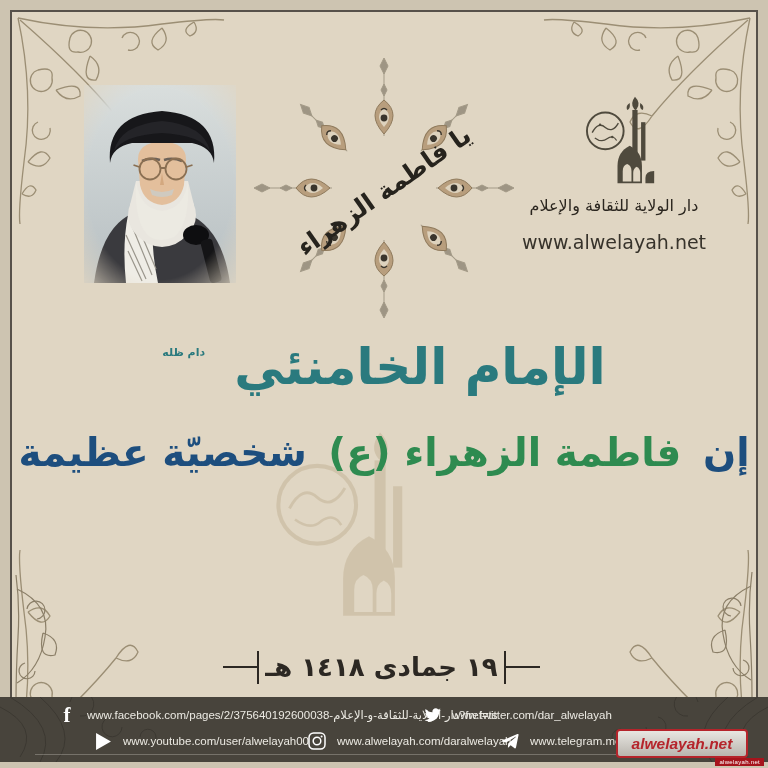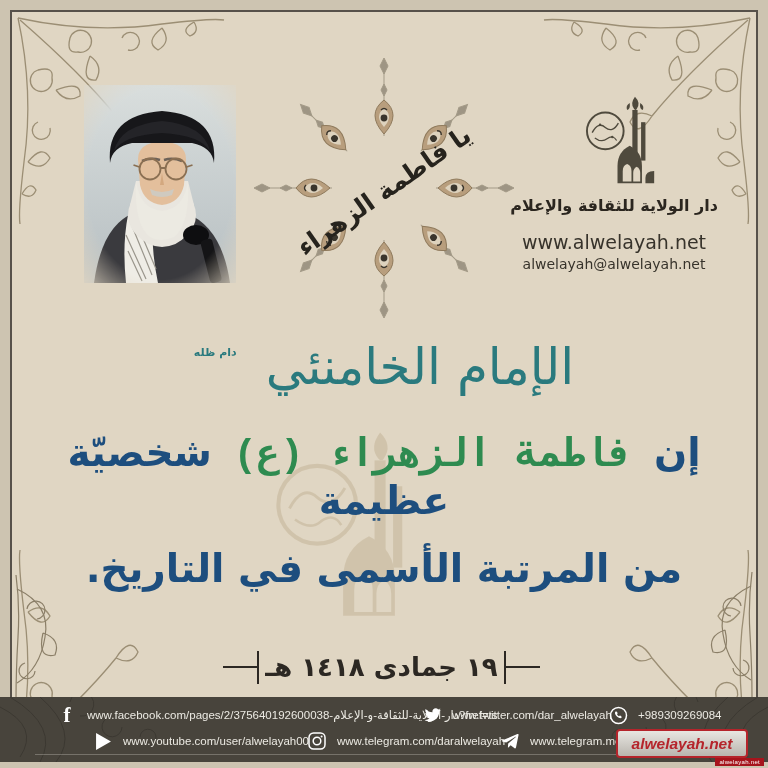--- a/index.html
+++ b/index.html
@@ -31,38 +31,38 @@
 
   
   .star-wrap{position:absolute;left:252px;top:52px;width:264px;height:268px;}
   .star-svg{position:absolute;inset:0;}
   .star-text{position:absolute;left:50%;top:52%;transform:translate(-50%,-50%) rotate(-35deg);
     color:#26231d;font-weight:700;font-size:25px;white-space:nowrap;letter-spacing:-1px;}
 
   
   .logo{position:absolute;left:577px;top:96px;width:88px;height:96px;color:var(--logo-ink);}
   .contact{position:absolute;left:478px;top:196px;width:272px;text-align:center;color:#2b261f;}
-  .contact .org{font-size:16px;font-weight:700;direction:rtl;}
+  .contact .org{font-size:16px;font-weight:400;direction:rtl;}
   .contact .site{font-size:19px;color:#37332b;margin-top:16px;}
   .contact .mail{font-size:14px;color:#37332b;margin-top:3px;}
 
   
   .title-row{position:absolute;left:0;right:0;top:338px;text-align:center;direction:rtl;color:var(--title-teal);}
-  .title-main{font-size:50px;font-weight:400;letter-spacing:-1px;margin-left:8px;}
+  .title-main{font-size:50px;font-weight:700;letter-spacing:-1px;margin-left:8px;}
   .title-hon{font-size:11px;font-weight:700;vertical-align:28px;margin-right:16px;}
 
   
   .watermark{position:absolute;left:258px;top:425px;width:185px;height:215px;color:#c2b295;opacity:.5;z-index:0;}
 
   
   .q-line{position:absolute;left:0;right:0;text-align:center;direction:rtl;
     font-weight:700;font-size:39px;color:var(--quote-navy);z-index:1;letter-spacing:-0.5px;}
   .q1{top:430px;}
   .q2{top:546px;}
-  .q-green{color:var(--quote-green);margin:8px 8px;font-family:Liberation Mono, monospace;}
+  .q-green{color:var(--quote-green);margin:8px 8px;}
 
   
   .date-row{position:absolute;left:0;right:5px;top:645px;height:44px;display:flex;
     justify-content:center;align-items:center;z-index:1;}
   .b-bar{width:34px;height:2px;background:var(--date-ink);}
   .b-tick{width:2px;height:33px;background:var(--date-ink);}
   .bracket{display:flex;align-items:center;}
   .date-text{font-size:26px;font-weight:700;color:var(--date-ink);direction:rtl;margin:0 6px;}
 
   
@@ -297,21 +297,20 @@
       <rect x="48" y="101" width="3" height="3"></rect>
         <rect x="54" y="101" width="3" height="3"></rect>
       <rect x="60" y="101" width="3" height="3"></rect>
         <rect x="66" y="101" width="3" height="3"></rect>
     </g>
   </svg>
 
   <div class="contact">
     <div class="org">دار الولاية للثقافة والإعلام</div>
     <div class="site">www.alwelayah.net</div>
-    <div class="mail">alwelayah@alwelayah.net</div>
   </div>
 
   <div class="title-row">
     <span class="title-main">الإمام الخامنئي</span>
     <span class="title-hon">دام ظله</span>
   </div>
 
   <svg class="watermark" viewBox="0 0 100 110">
     <g fill="none" stroke="currentColor">
       <circle cx="32" cy="40" r="21" stroke-width="2.2"></circle>
@@ -328,21 +327,20 @@
       <path d="M52,98 v-12 q0,-6 5,-8 q5,2 5,8 v12 z"></path>
       <path d="M64,98 v-10 q0,-5 4,-7 q4,2 4,7 v10 z"></path>
     </g>
   </svg>
 
   <div class="q-line q1" dir="rtl">
     <span>إن</span>
     <span class="q-green">فاطمة الزهراء (ع)</span>
     <span>شخصيّة عظيمة</span>
   </div>
-  <div class="q-line q2" dir="rtl">من المرتبة الأسمى في التاريخ.</div>
 
   <div class="date-row">
     <span class="bracket">
         <span class="b-bar"></span>
         <span class="b-tick"></span>
       </span>
     <span class="date-text">١٩ جمادى ١٤١٨ هـ</span>
     <span class="bracket">
         <span class="b-tick"></span>
         <span class="b-bar"></span>
@@ -364,46 +362,37 @@
       <span class="txt">www.facebook.com/pages/2/375640192600038-دار-الولاية-للثقافة-و-الإعلام?fref=ts</span>
     </div>
     <div class="f-link" style="left:421px;top:7px;justify-content:space-between;">
       <span class="f-ico">
         <svg width="17" height="15" viewBox="0 0 16 14" fill="#fff">
             <path d="M15.8,1.7c-.6.3-1.2.4-1.8.5.7-.4,1.1-1,1.4-1.7-.6.4-1.3.6-2,.8C12.7.6,11.9.2,11,.2,9.3.2,7.9,1.6,7.9,3.3c0,.2,0,.5.1.7C5.4,3.9,3.1,2.7,1.6.8,1.3,1.3,1.2,1.8,1.2,2.4c0,1.1.5,2,1.4,2.6-.5,0-1-.2-1.4-.4v0c0,1.5,1.1,2.8,2.5,3.1-.3.1-.5.1-.8.1-.2,0-.4,0-.6-.1.4,1.2,1.5,2.1,2.9,2.2-1.1.8-2.4,1.3-3.9,1.3H.6c1.4.9,3,1.4,4.8,1.4,5.7,0,8.9-4.8,8.9-8.9v-.4c.6-.4,1.1-1,1.5-1.6z"></path>
           </svg>
       </span>
       <span class="txt">www.twitter.com/dar_alwelayah</span>
     </div>
-    <div class="f-link" style="left:607px;top:7px;">
-      <span class="f-ico">
-        <svg width="19" height="19" viewBox="0 0 19 19">
-            <circle cx="9.5" cy="9.5" r="8" fill="none" stroke="#fff" stroke-width="1.5"></circle>
-            <path d="M6.6,5.6c.3-.3.6-.3.9,0l1,1.1c.3.3.3.6,0,.9l-.5.6c.5.9,1.1,1.5,2,2l.6-.5c.3-.2.6-.2.9,0l1.1,1c.3.3.3.6,0,.9-.6.6-1.3.8-2.1.5-2.2-.7-3.9-2.4-4.5-4.5-.2-.8,0-1.5.6-2z" fill="#fff"></path>
-          </svg>
-      </span>
-      <span class="txt">+989309269084</span>
-    </div>
     <div class="f-link" style="left:92px;top:33px;">
       <span class="f-ico">
         <svg width="15" height="17" viewBox="0 0 14 16" fill="#fff">
             <polygon points="0,0 0,16 14,8"></polygon>
           </svg>
       </span>
       <span class="txt">www.youtube.com/user/alwelayah00</span>
     </div>
     <div class="f-link" style="left:306px;top:33px;">
       <span class="f-ico">
         <svg width="18" height="18" viewBox="0 0 18 18" fill="none" stroke="#fff" stroke-width="1.5">
             <rect x="1" y="1" width="16" height="16" rx="4.5"></rect>
             <circle cx="9" cy="9" r="3.8"></circle>
             <circle cx="13.6" cy="4.4" r="1" fill="#fff" stroke="none"></circle>
           </svg>
       </span>
-      <span class="txt">www.telegram.com/daralwelayah</span>
+      <span class="txt">www.alwelayah.com/daralwelayah</span>
     </div>
     <div class="f-link" style="left:499px;top:33px;">
       <span class="f-ico">
         <svg width="17" height="15" viewBox="0 0 17 15" fill="#fff">
             <path d="M16.6.8 14,13.6c-.2.8-.7,1-1.4.6l-4-2.9-1.9,1.9c-.2.2-.4.4-.8.4l.3-4.1L13.9,3c.3-.3-.1-.4-.5-.2L4.2,8.6.3,7.4c-.8-.3-.8-.9.2-1.2L15.4,.1c.7-.3,1.4.2,1.2.7z"></path>
           </svg>
       </span>
       <span class="txt">www.telegram.me/d</span>
     </div>
 

